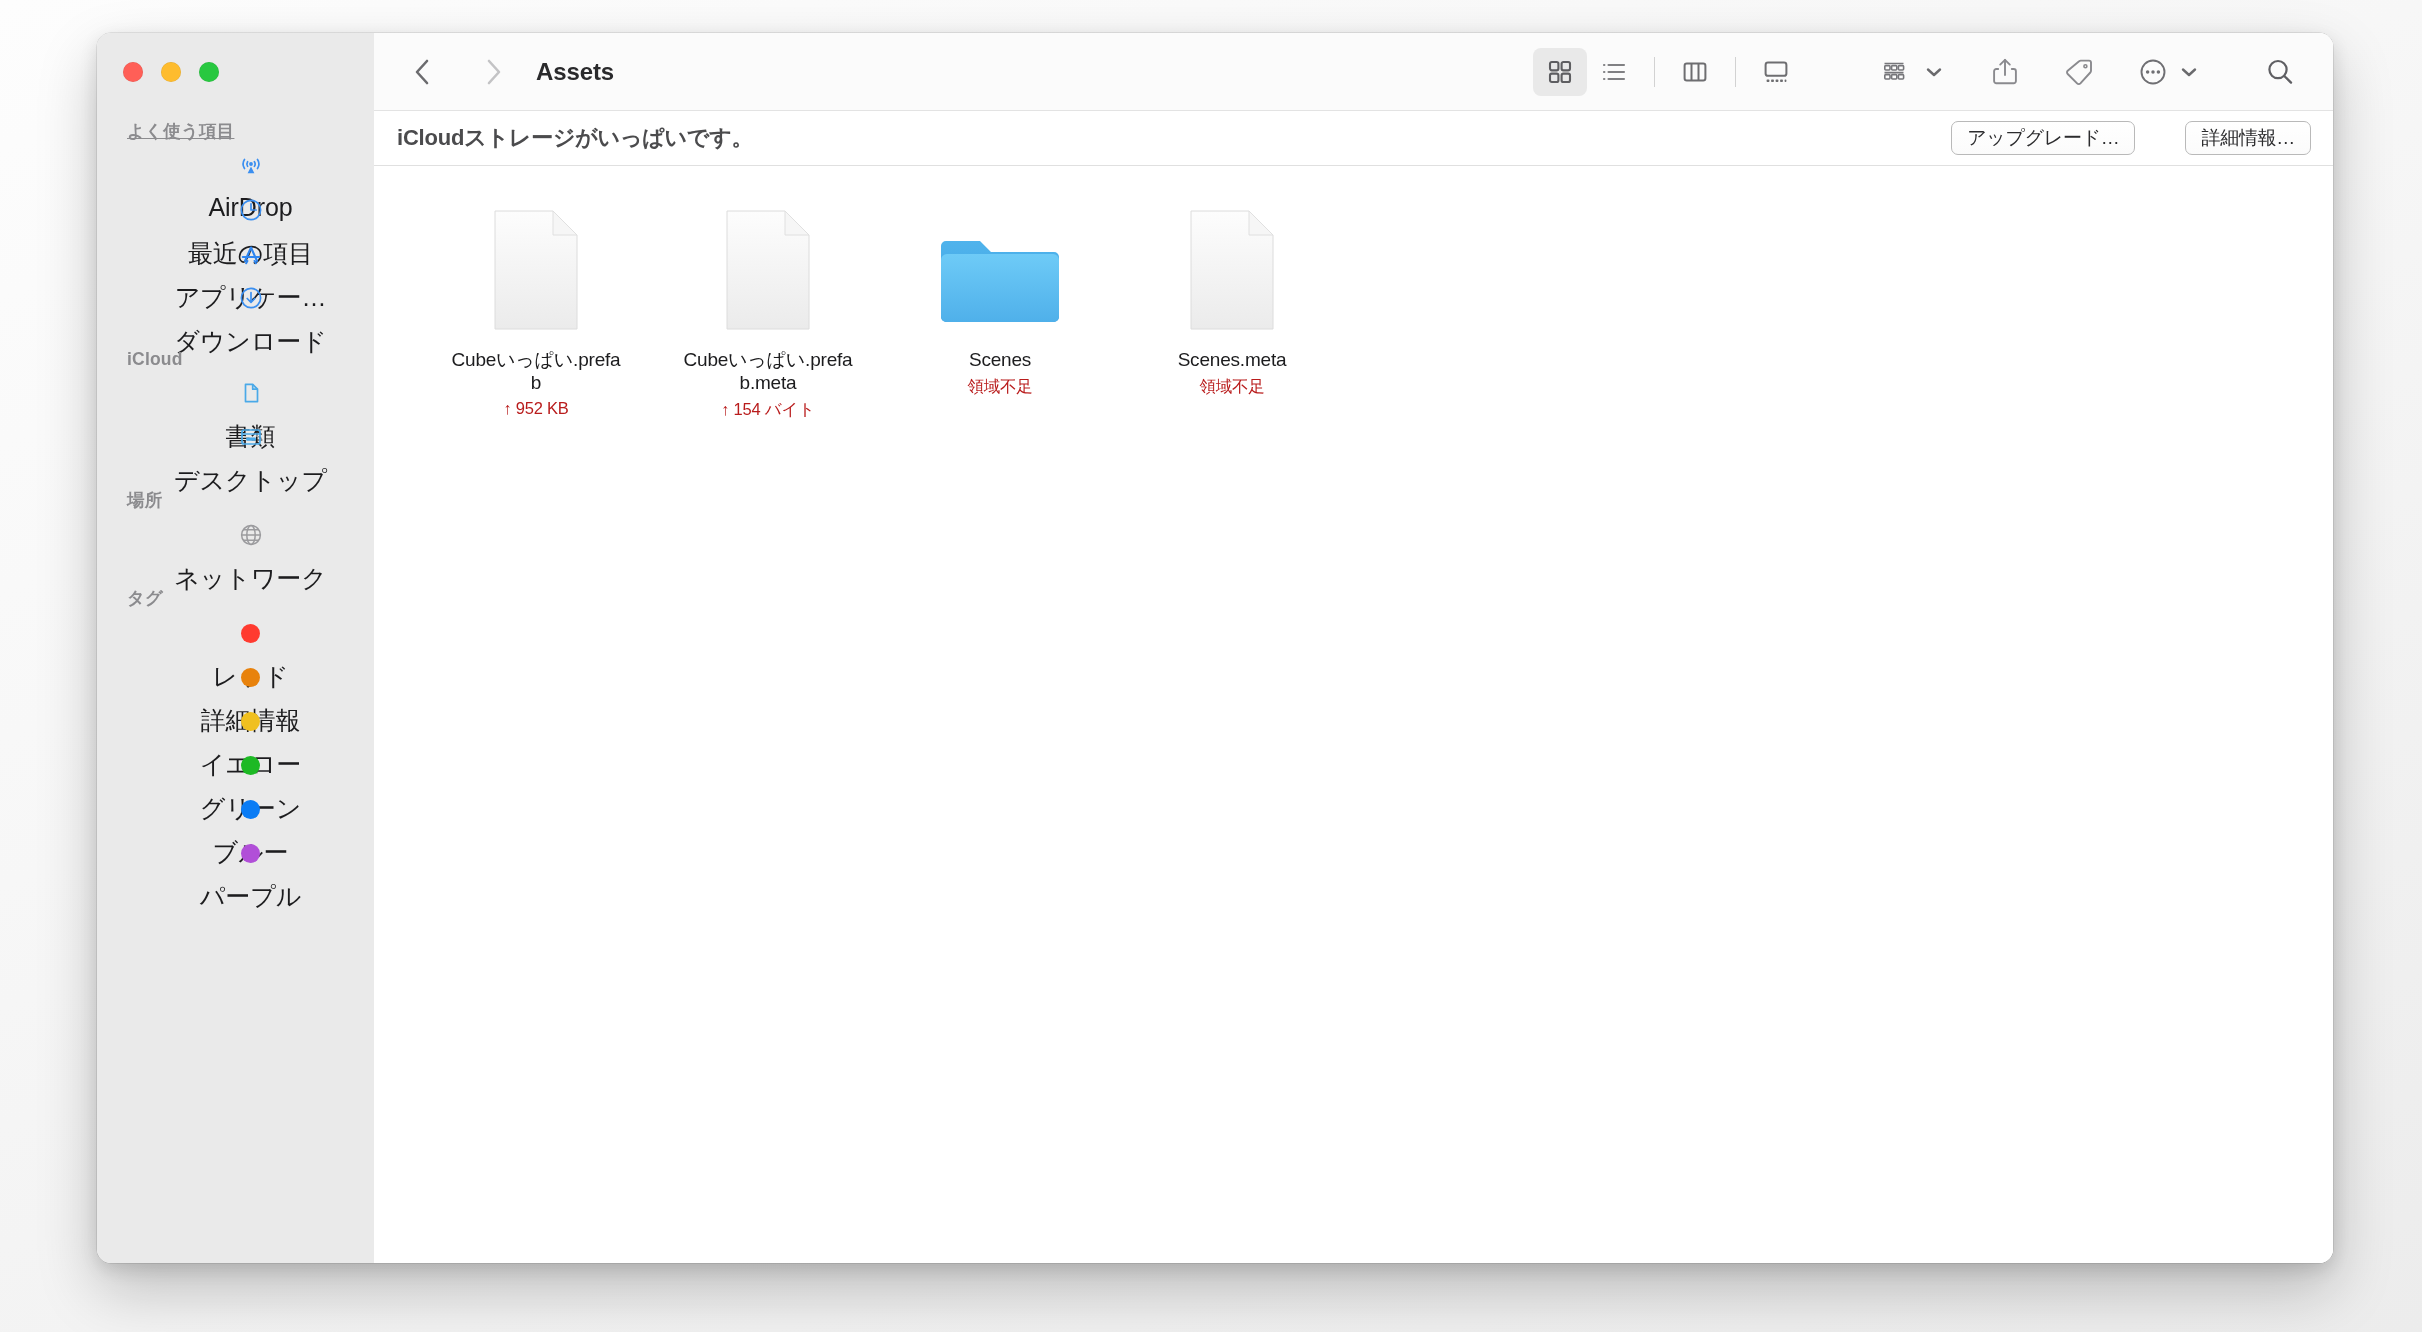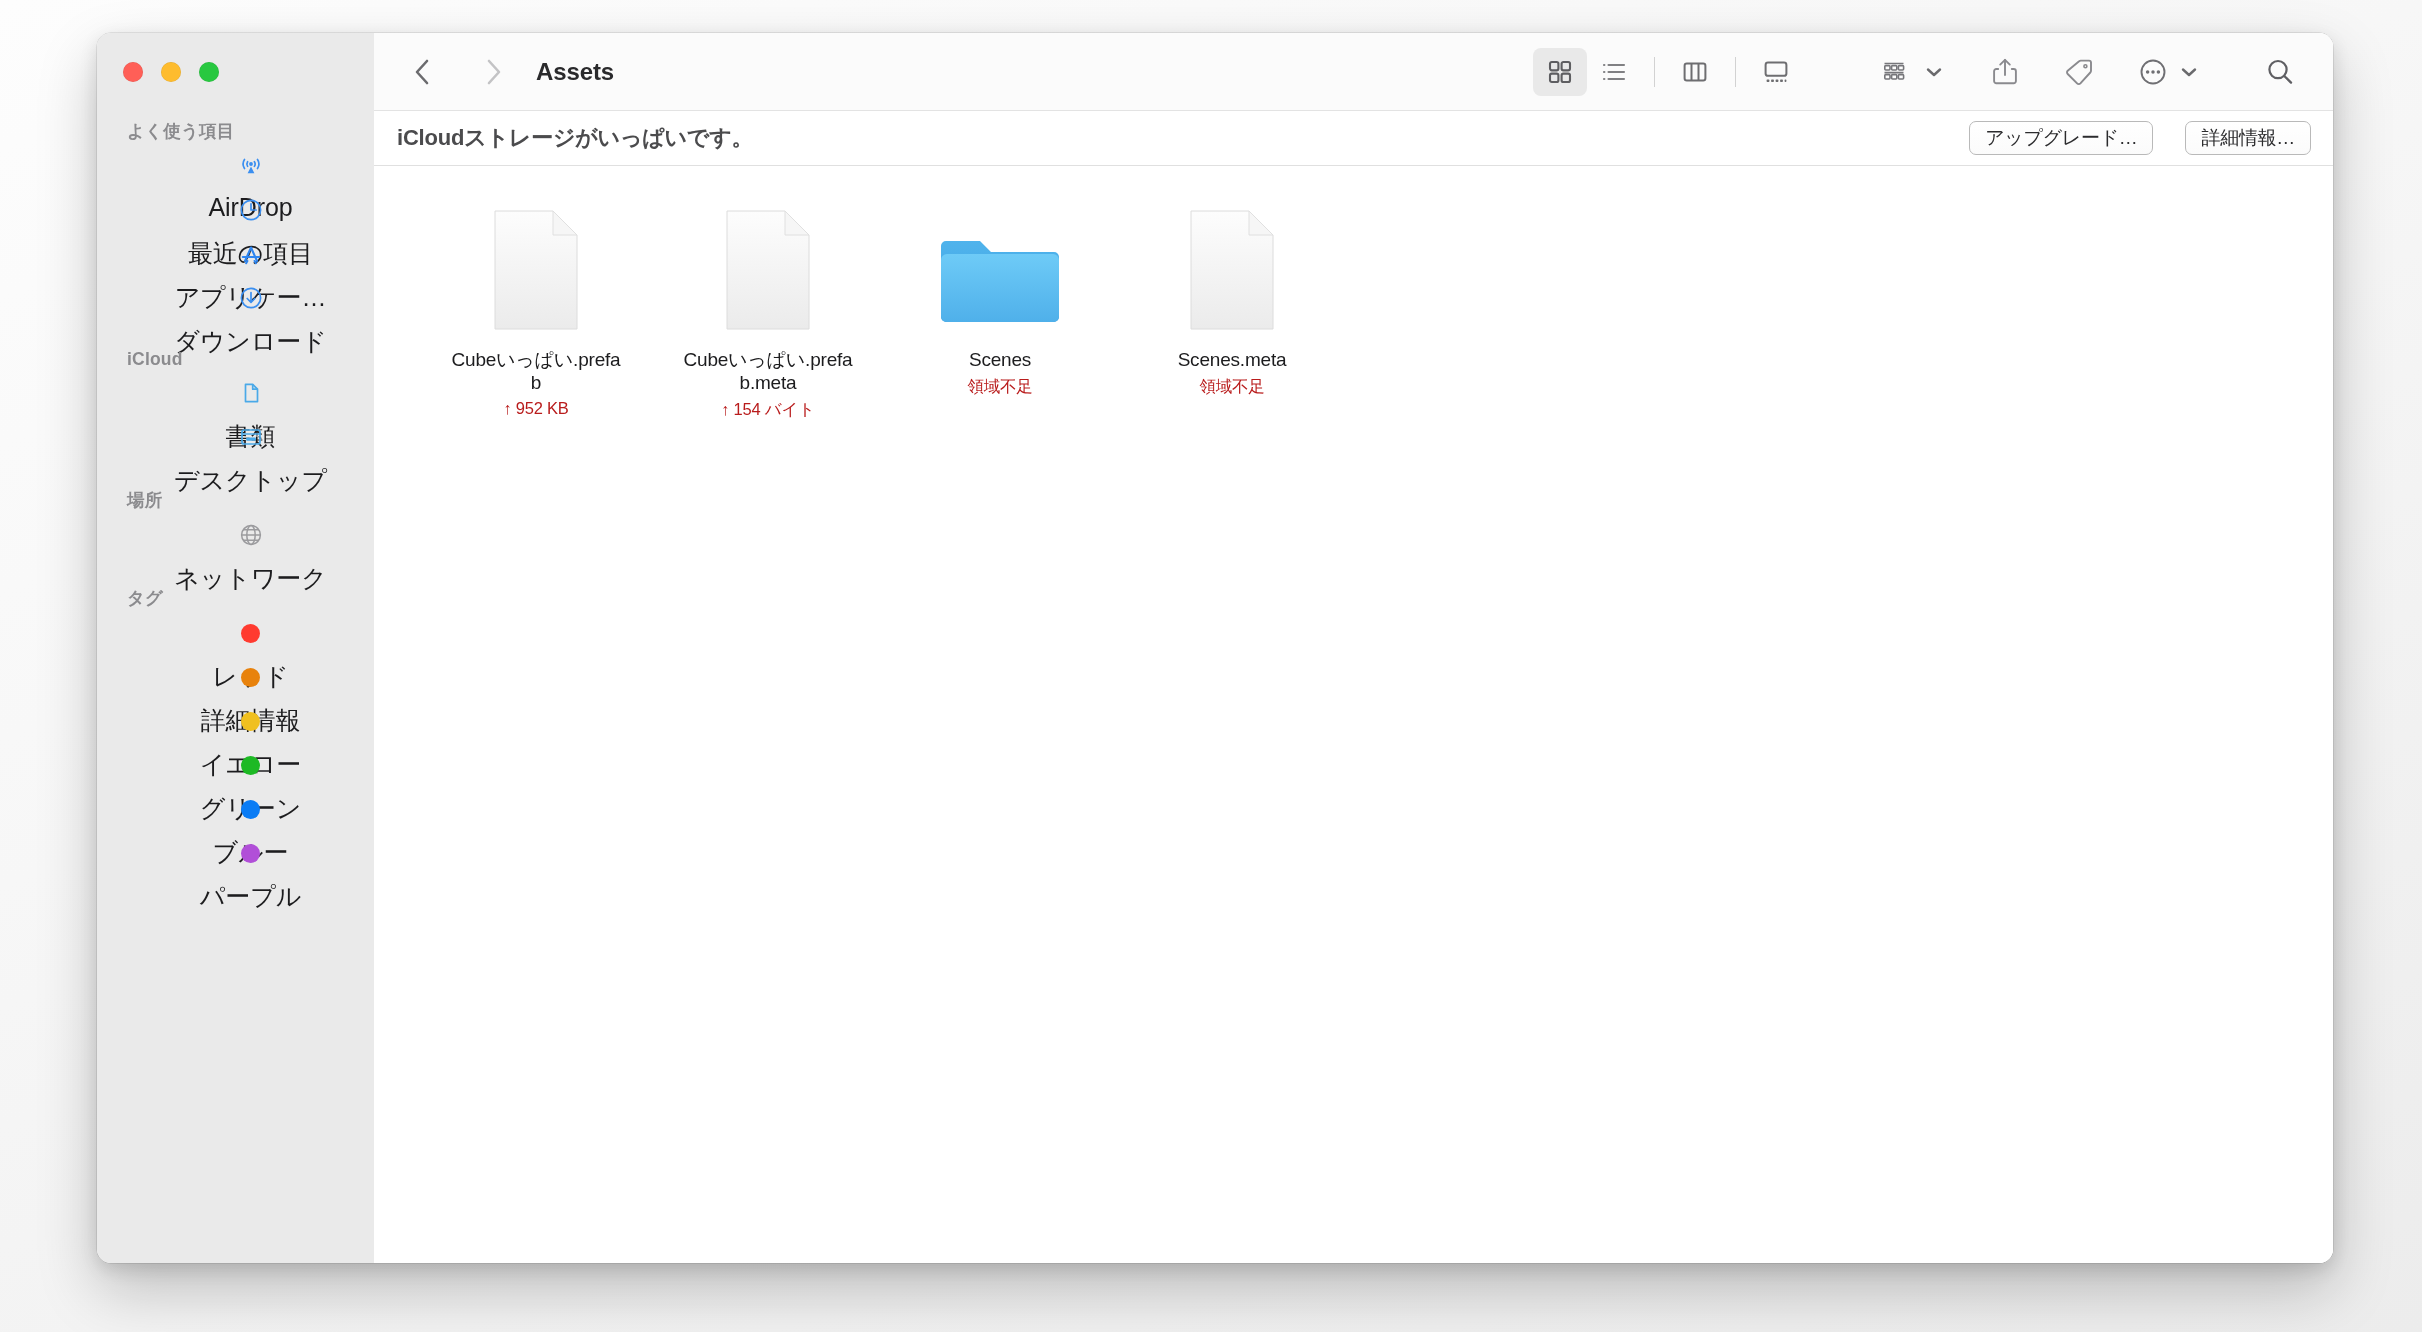--- a/index.html
+++ b/index.html
@@ -52,21 +52,21 @@
 
   .sb-section {
     font-size: 17.5px;
     color: #8b8b8e;
     font-weight: 600;
     padding: 0 0 0 30px;
     margin-top: 20px;
     margin-bottom: 10px;
     letter-spacing: 0.2px;
   }
-  .sb-section.first { margin-top: 8px; }
+  .sb-section.first { margin-top: 8px; text-decoration: underline; }
 
   .sb-item {
     display: flex;
     align-items: center;
     height: 44px;
     padding-left: 30px;
     gap: 14px;
     cursor: default;
     flex-direction: column;
   }
@@ -152,20 +152,21 @@
 
   
   #banner {
     height: 55px;
     flex: 0 0 55px;
     background: #ffffff;
     border-bottom: 1px solid #e0e0e0;
     display: flex;
     align-items: center;
     padding: 0 22px 0 23px;
+    gap: 18px;
   }
   #banner-text {
     font-size: 22px;
     font-weight: 700;
     color: #4b4b4d;
     letter-spacing: -0.2px;
   }
   .banner-btn {
     height: 34px;
     border: 1px solid #b9b9b9;

